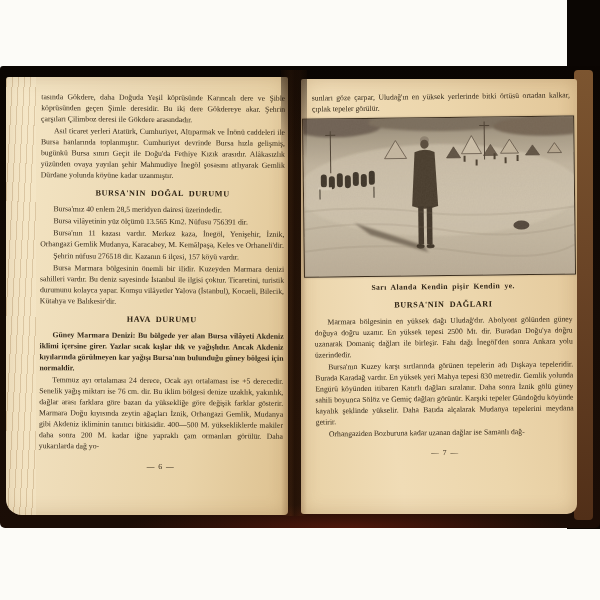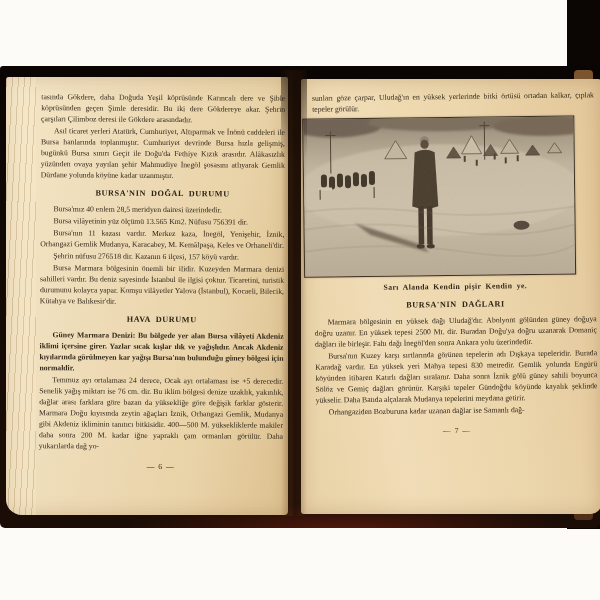--- a/index.html
+++ b/index.html
@@ -34,21 +34,20 @@
   .edge-stack{
     position:absolute;left:0;top:0;bottom:0;width:30px;
     border-radius:3px 0 0 16px;
     background:repeating-linear-gradient(93deg,
       rgba(140,100,55,.22) 0 1px, rgba(250,238,210,.25) 1px 6px);
   }
   .page-right{
     left:301px;top:79px;width:276px;height:435px;
     border-radius:2px 3px 10px 3px;
     background:linear-gradient(260deg,#e2c698 0%,#ecd6ac 40%,#f0dcb6 70%,#e8d1a5 100%);
-    padding-left:24px;
   }
   .gutter{
     position:absolute;left:281px;top:70px;width:26px;height:446px;
     background:linear-gradient(90deg,
       rgba(80,45,15,0) 0%, rgba(90,50,20,.35) 38%,
       rgba(45,22,7,.55) 52%, rgba(90,50,20,.22) 75%, rgba(80,45,15,0) 100%);
   }
   .gutter:before{
     content:"";position:absolute;left:0;top:0;width:100%;height:90px;
     background:linear-gradient(180deg,rgba(20,10,4,.55),rgba(20,10,4,0));

